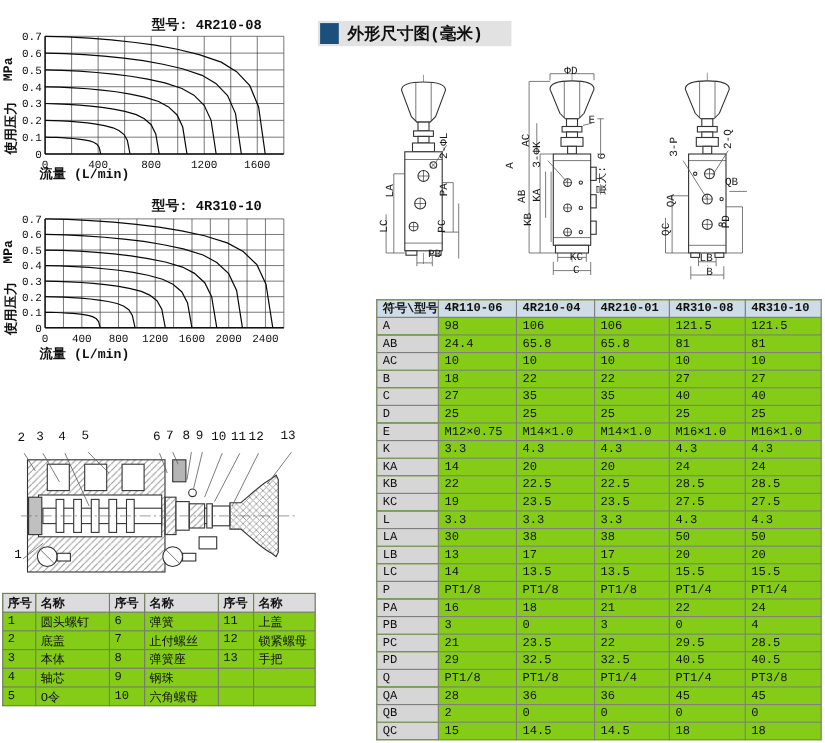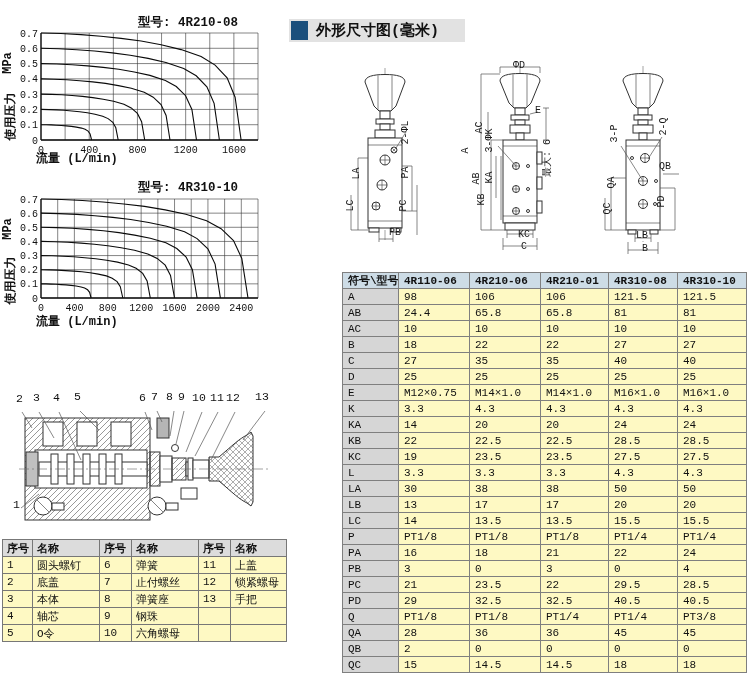--- a/index.html
+++ b/index.html
@@ -8,21 +8,21 @@
   svg{position:absolute}
   .ctitle{position:absolute;font-size:12.5px;font-weight:bold;white-space:nowrap}
   .vlab{position:absolute;font-size:12px;font-weight:bold;transform:rotate(-90deg);white-space:nowrap}
   .xlab{position:absolute;font-size:12px;font-weight:bold;white-space:nowrap}
   .secbar{position:absolute;height:23px;background:#e2e2e2;display:flex;align-items:center}
   .sq{width:17px;height:19px;background:#1b4f7c;margin-left:2px;margin-right:8px;flex:none}
   .sectext{font-size:15px;font-weight:bold;white-space:nowrap}
   .dlab{position:absolute;font-size:10px;white-space:nowrap;color:#1a1a1a}
   .rot{transform:rotate(-90deg);transform-origin:center}
   .pnum{position:absolute;font-size:11.5px;color:#111}
-  table{position:absolute;border-collapse:collapse;table-layout:fixed;background:#fef9c3}
+  table{position:absolute;border-collapse:collapse;table-layout:fixed;background:#84cc16}
   #dimt th,#dimt td{border:1px solid #7f7f7f;font-size:11px;padding:0 5px;height:15px;
         text-align:left;overflow:hidden;white-space:nowrap;font-weight:normal}
   #dimt th{background:#cddce6;font-weight:bold}
   #dimt td.rh{background:#d6d6d6}
   #parts th,#parts td{border:1px solid #777;font-size:11px;padding:0 4px;height:16px;
         text-align:left;white-space:nowrap;overflow:hidden}
   #parts th{background:#dcdcdc}
   .ol{stroke:#333;stroke-width:1;fill:#fff}
   .oln{stroke:#333;stroke-width:1;fill:none}
   .thin{stroke:#555;stroke-width:0.7;fill:none}
@@ -371,21 +371,21 @@
         <col style="width:71px">
         <col style="width:71px">
         <col style="width:68px">
         <col style="width:69px">
         <col style="width:69px">
       </colgroup>
   <thead>
         <tr>
           <th>符号\型号</th>
           <th>4R110-06</th>
-          <th>4R210-06</th>
+          <th>4R210-04</th>
           <th>4R210-01</th>
           <th>4R310-08</th>
           <th>4R310-10</th>
         </tr>
       </thead>
       <tbody>
         <tr>
           <td class="rh">A</td>
           <td>98</td>
           <td>106</td>

